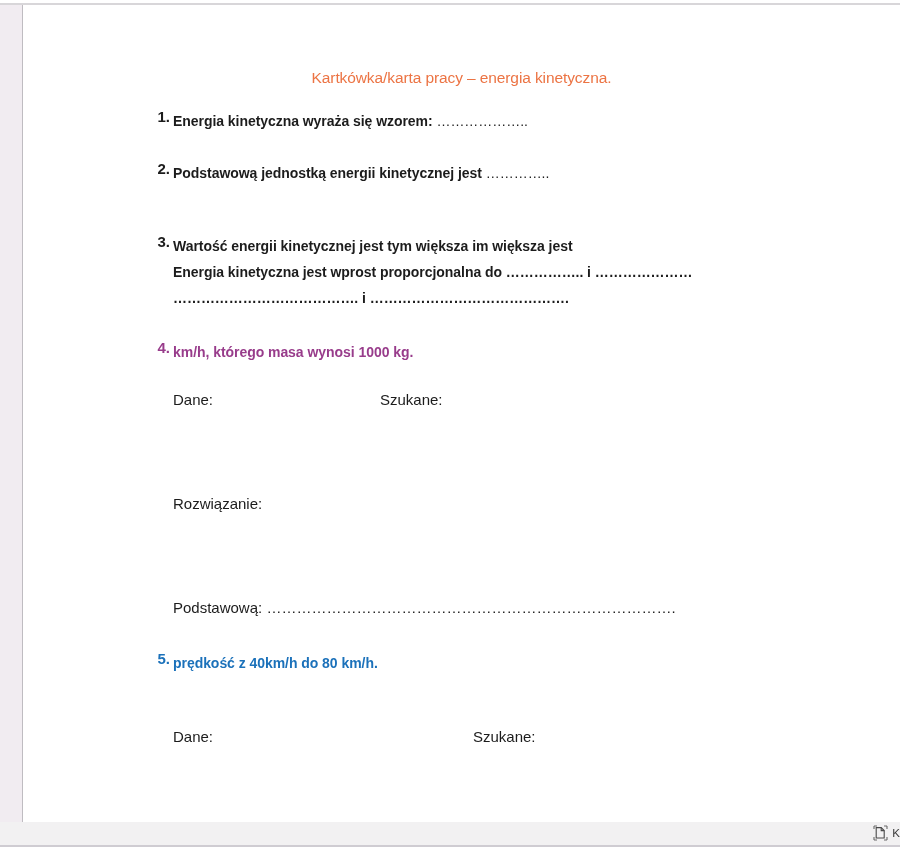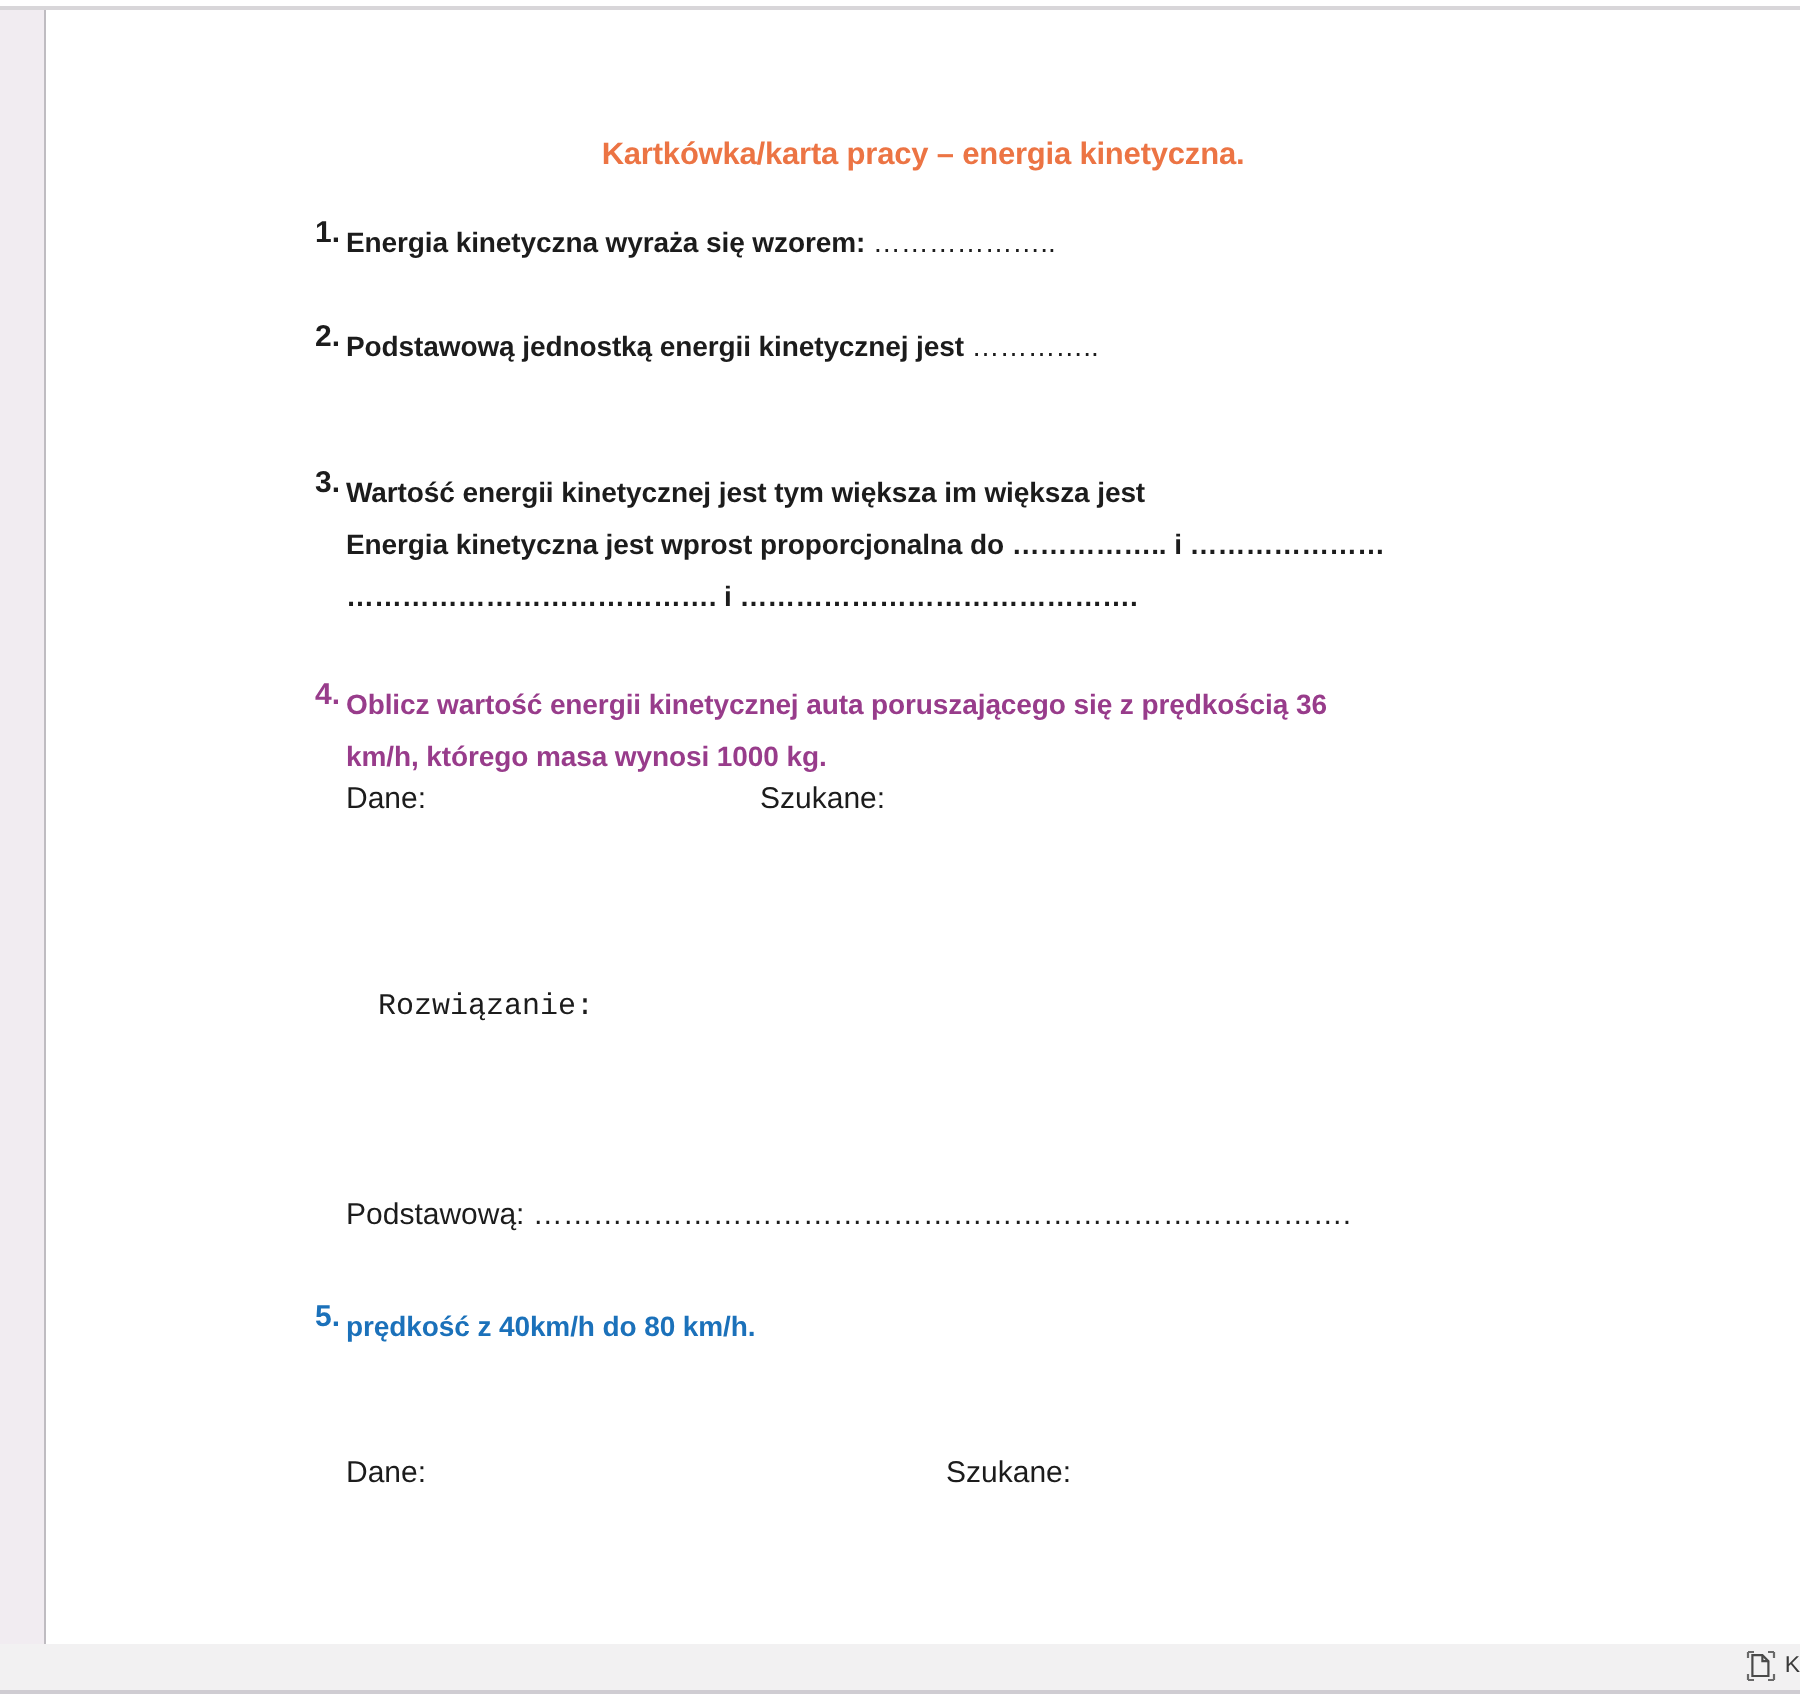--- a/index.html
+++ b/index.html
@@ -77,21 +77,21 @@
     width: 877px;
   }
 
   .doc-title {
     position: absolute;
     top: 64px;
     left: 0;
     width: 877px;
     text-align: center;
     font-size: 15.5px;
-    font-weight: bold;
+    font-weight: normal;
     color: #ec7444;
     letter-spacing: -0.1px;
   }
 
   
   .item {
     position: absolute;
     left: 0;
   }
   .item .num {
@@ -205,32 +205,31 @@
         <div class="body">
           <div class="line">Wartość energii kinetycznej jest tym większa im większa jest</div>
           <div class="line">Energia kinetyczna jest wprost proporcjonalna do …………….. i …………………</div>
           <div class="line">…………………………………. i …………………………………….</div>
         </div>
       </div>
 
       <div class="item purple" style="top:334px;">
         <span class="num">4.</span>
         <div class="body">
-          <div class="line">Oblicz wartość energii kinetycznej auta poruszającego się z prędkością 36</div>
           <div class="line">km/h, którego masa wynosi 1000 kg.</div>
         </div>
       </div>
 
       <div class="work" style="top:386px;">
         <span class="cell" style="left:150px;">Dane:</span>
         <span class="cell" style="left:357px;">Szukane:</span>
       </div>
 
       <div class="work" style="top:490px;">
-        <span class="cell" style="left:166px;font-family:Liberation Mono, monospace;">Rozwiązanie:</span>
+        <span class="cell" style="left:150px;">Rozwiązanie:</span>
       </div>
 
       <div class="work" style="top:594px;">
         <span class="cell" style="left:150px;">Podstawową: ……………………………………………………………………….</span>
       </div>
 
       <div class="item blue" style="top:645px;">
         <span class="num">5.</span>
         <div class="body">
           <div class="line">prędkość z 40km/h do 80 km/h.</div>

